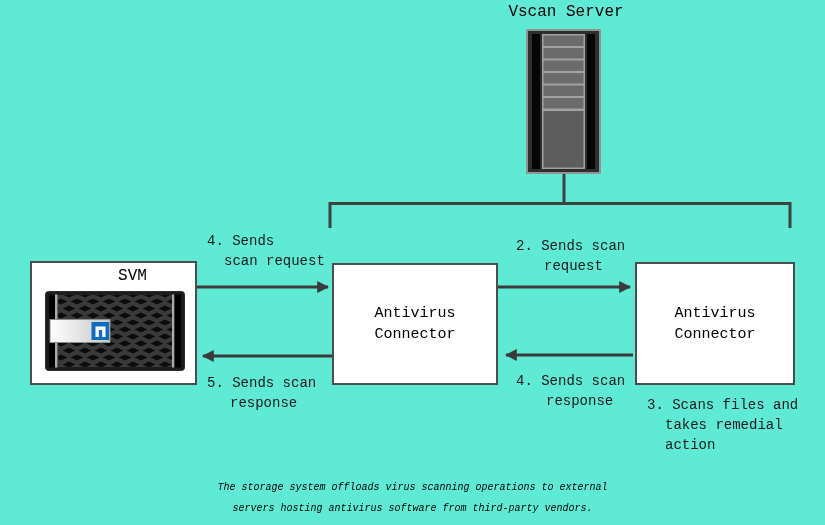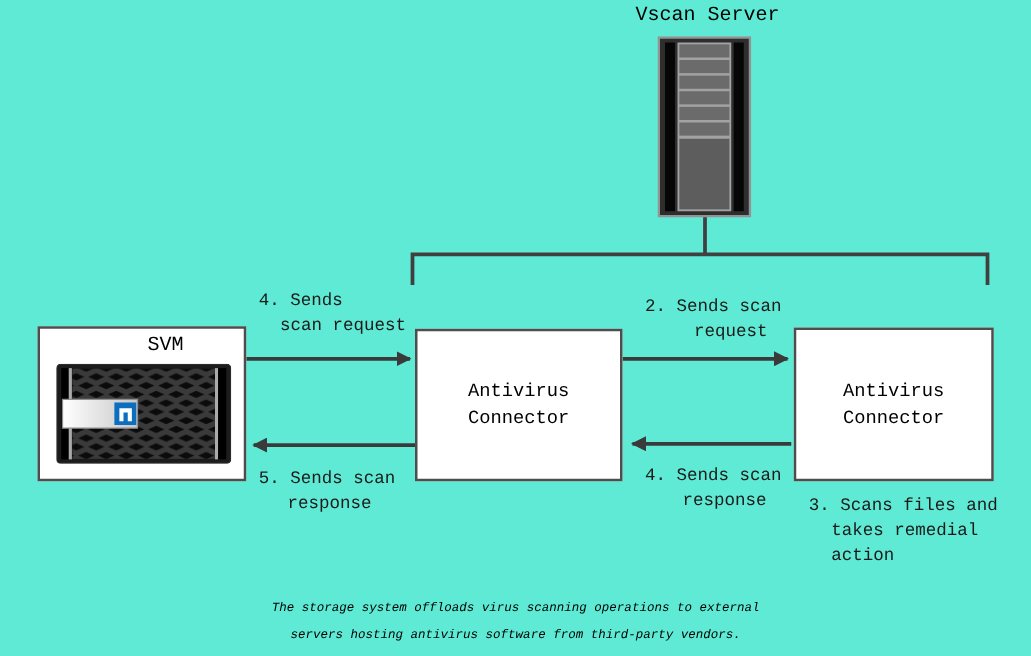--- a/index.html
+++ b/index.html
@@ -43,21 +43,21 @@
   #vscan-server-art{left:526px;top:29px;z-index:2;}
   
   .step-label{
     position:absolute;
     font-size:14px;line-height:20px;color:#1a1a1a;
     z-index:3;white-space:nowrap;
   }
   .step-label .ind{display:block;}
   #step1-label{left:207px;top:231px;}
   #step1-label .ind{padding-left:17px;}
-  #step2-label{left:516px;top:236px;text-align:center;}
+  #step2-label{left:516px;top:236px;}
   #step2-label .ind{padding-left:28px;}
   #step3-label{left:647px;top:395px;}
   #step3-label .ind{padding-left:18px;}
   #step4-label{left:516px;top:371px;}
   #step4-label .ind{padding-left:30px;}
   #step5-label{left:207px;top:373px;}
   #step5-label .ind{padding-left:23px;}
   
   #caption{
     left:0;top:477px;width:825px;

